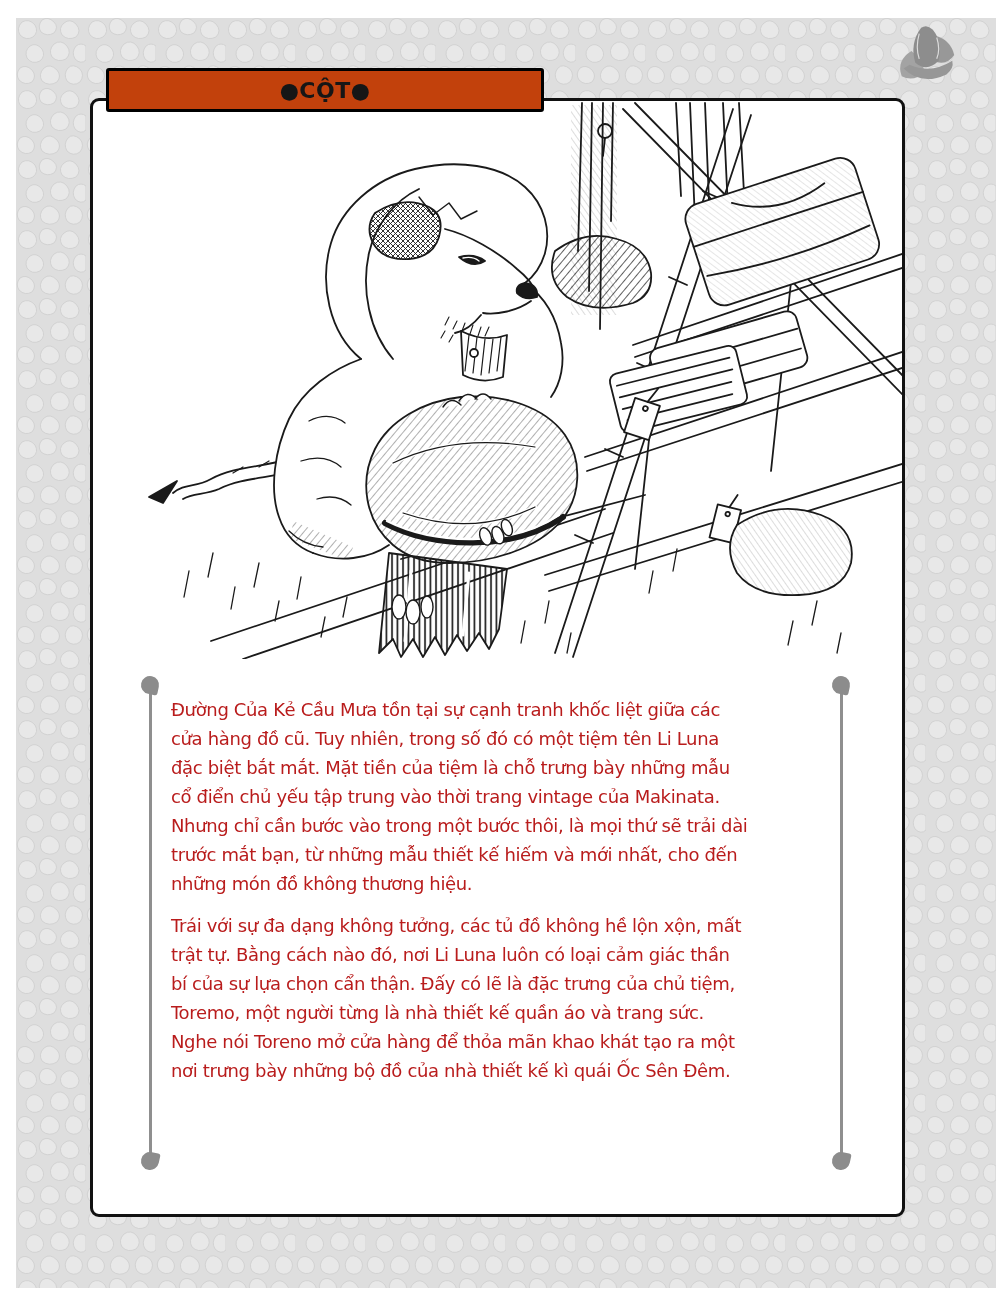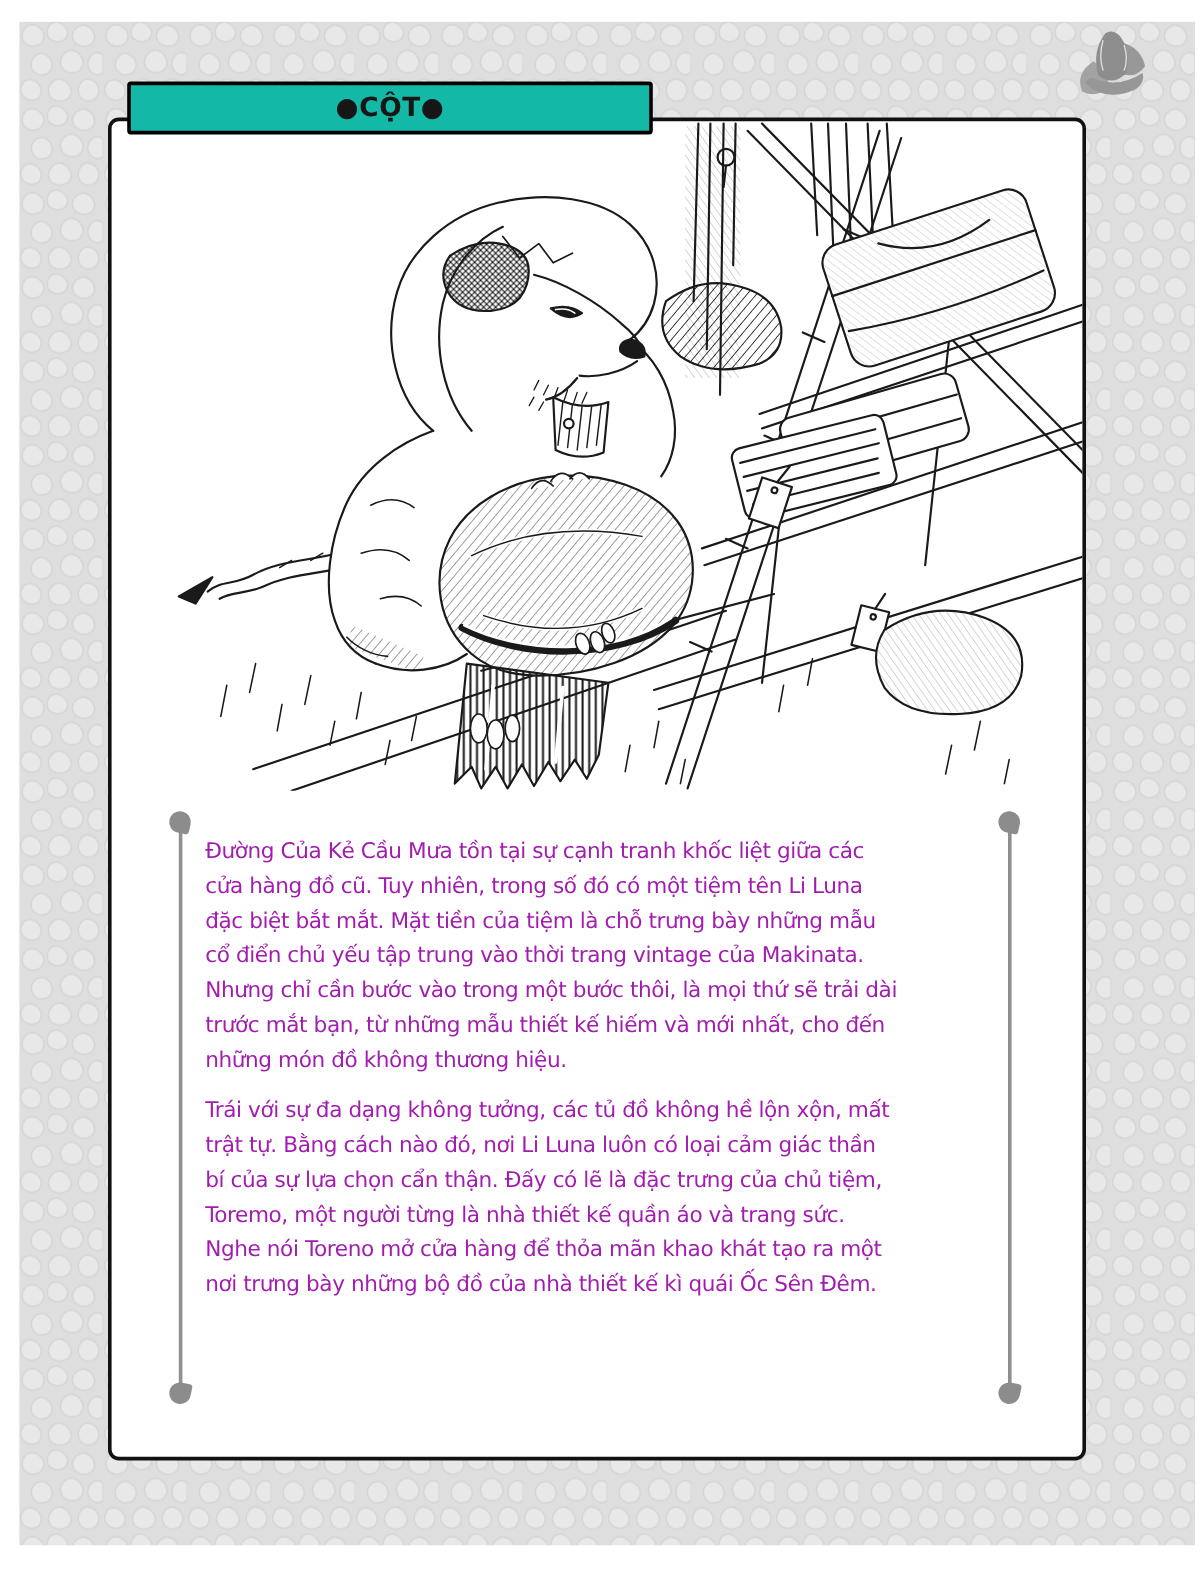--- a/index.html
+++ b/index.html
@@ -3,33 +3,33 @@
 <meta charset="utf-8">
 <style>
   html,body{margin:0;padding:0;background:#ffffff;}
   .page{position:relative;width:1000px;height:1313px;background:#ffffff;overflow:hidden;
         font-family:"DejaVu Sans",sans-serif;color:#161616;}
   .texture-wrap{position:absolute;left:16px;top:18px;width:980px;height:1270px;z-index:0;}
   .texture-wrap svg{display:block;width:100%;height:100%;}
   .lotus{position:absolute;left:892px;top:16px;width:70px;height:74px;z-index:1;}
   .panel{position:absolute;left:90px;top:98px;width:809px;height:1113px;background:#ffffff;
          border:3px solid #111111;border-radius:9px;z-index:2;}
-  .title-box{position:absolute;left:106px;top:68px;width:432px;height:38px;background:#14b8a6;
+  .title-box{position:absolute;left:106px;top:68px;width:432px;height:38px;background:#c2410c;
              border:3.5px solid #000000;border-radius:3px;z-index:3;
              display:flex;align-items:center;justify-content:center;gap:12px;
              font-weight:bold;font-size:22px;letter-spacing:0.5px;white-space:nowrap;}
   .illus{position:absolute;left:0;top:0;width:809px;height:558px;}
   .qbar{position:absolute;top:591px;width:3px;height:462px;background:#8f8f8f;border-radius:2px;}
   .qbar.left{left:56px;}
   .qbar.right{left:747px;}
   .qdot{position:absolute;width:18px;height:18px;background:#8c8c8c;}
   .qdot.top{left:-8px;top:-16px;border-radius:50% 50% 14% 50%;transform:rotate(12deg);}
   .qdot.bot{left:-8px;bottom:-16px;border-radius:50% 14% 50% 50%;transform:rotate(12deg);}
   .text-block{position:absolute;left:78px;top:594px;width:668px;
-              font-size:18px;line-height:29px;letter-spacing:-0.35px;color:#a21caf;}
+              font-size:18px;line-height:29px;letter-spacing:-0.35px;color:#b91c1c;}
   .text-block p{margin:0 0 13px 0;white-space:pre;}
 </style>
 </head>
 <body>
 
 <div class="page">
 
   <div class="texture-wrap">
     <svg width="980" height="1270" xmlns="http://www.w3.org/2000/svg" aria-hidden="true">
       <defs>

